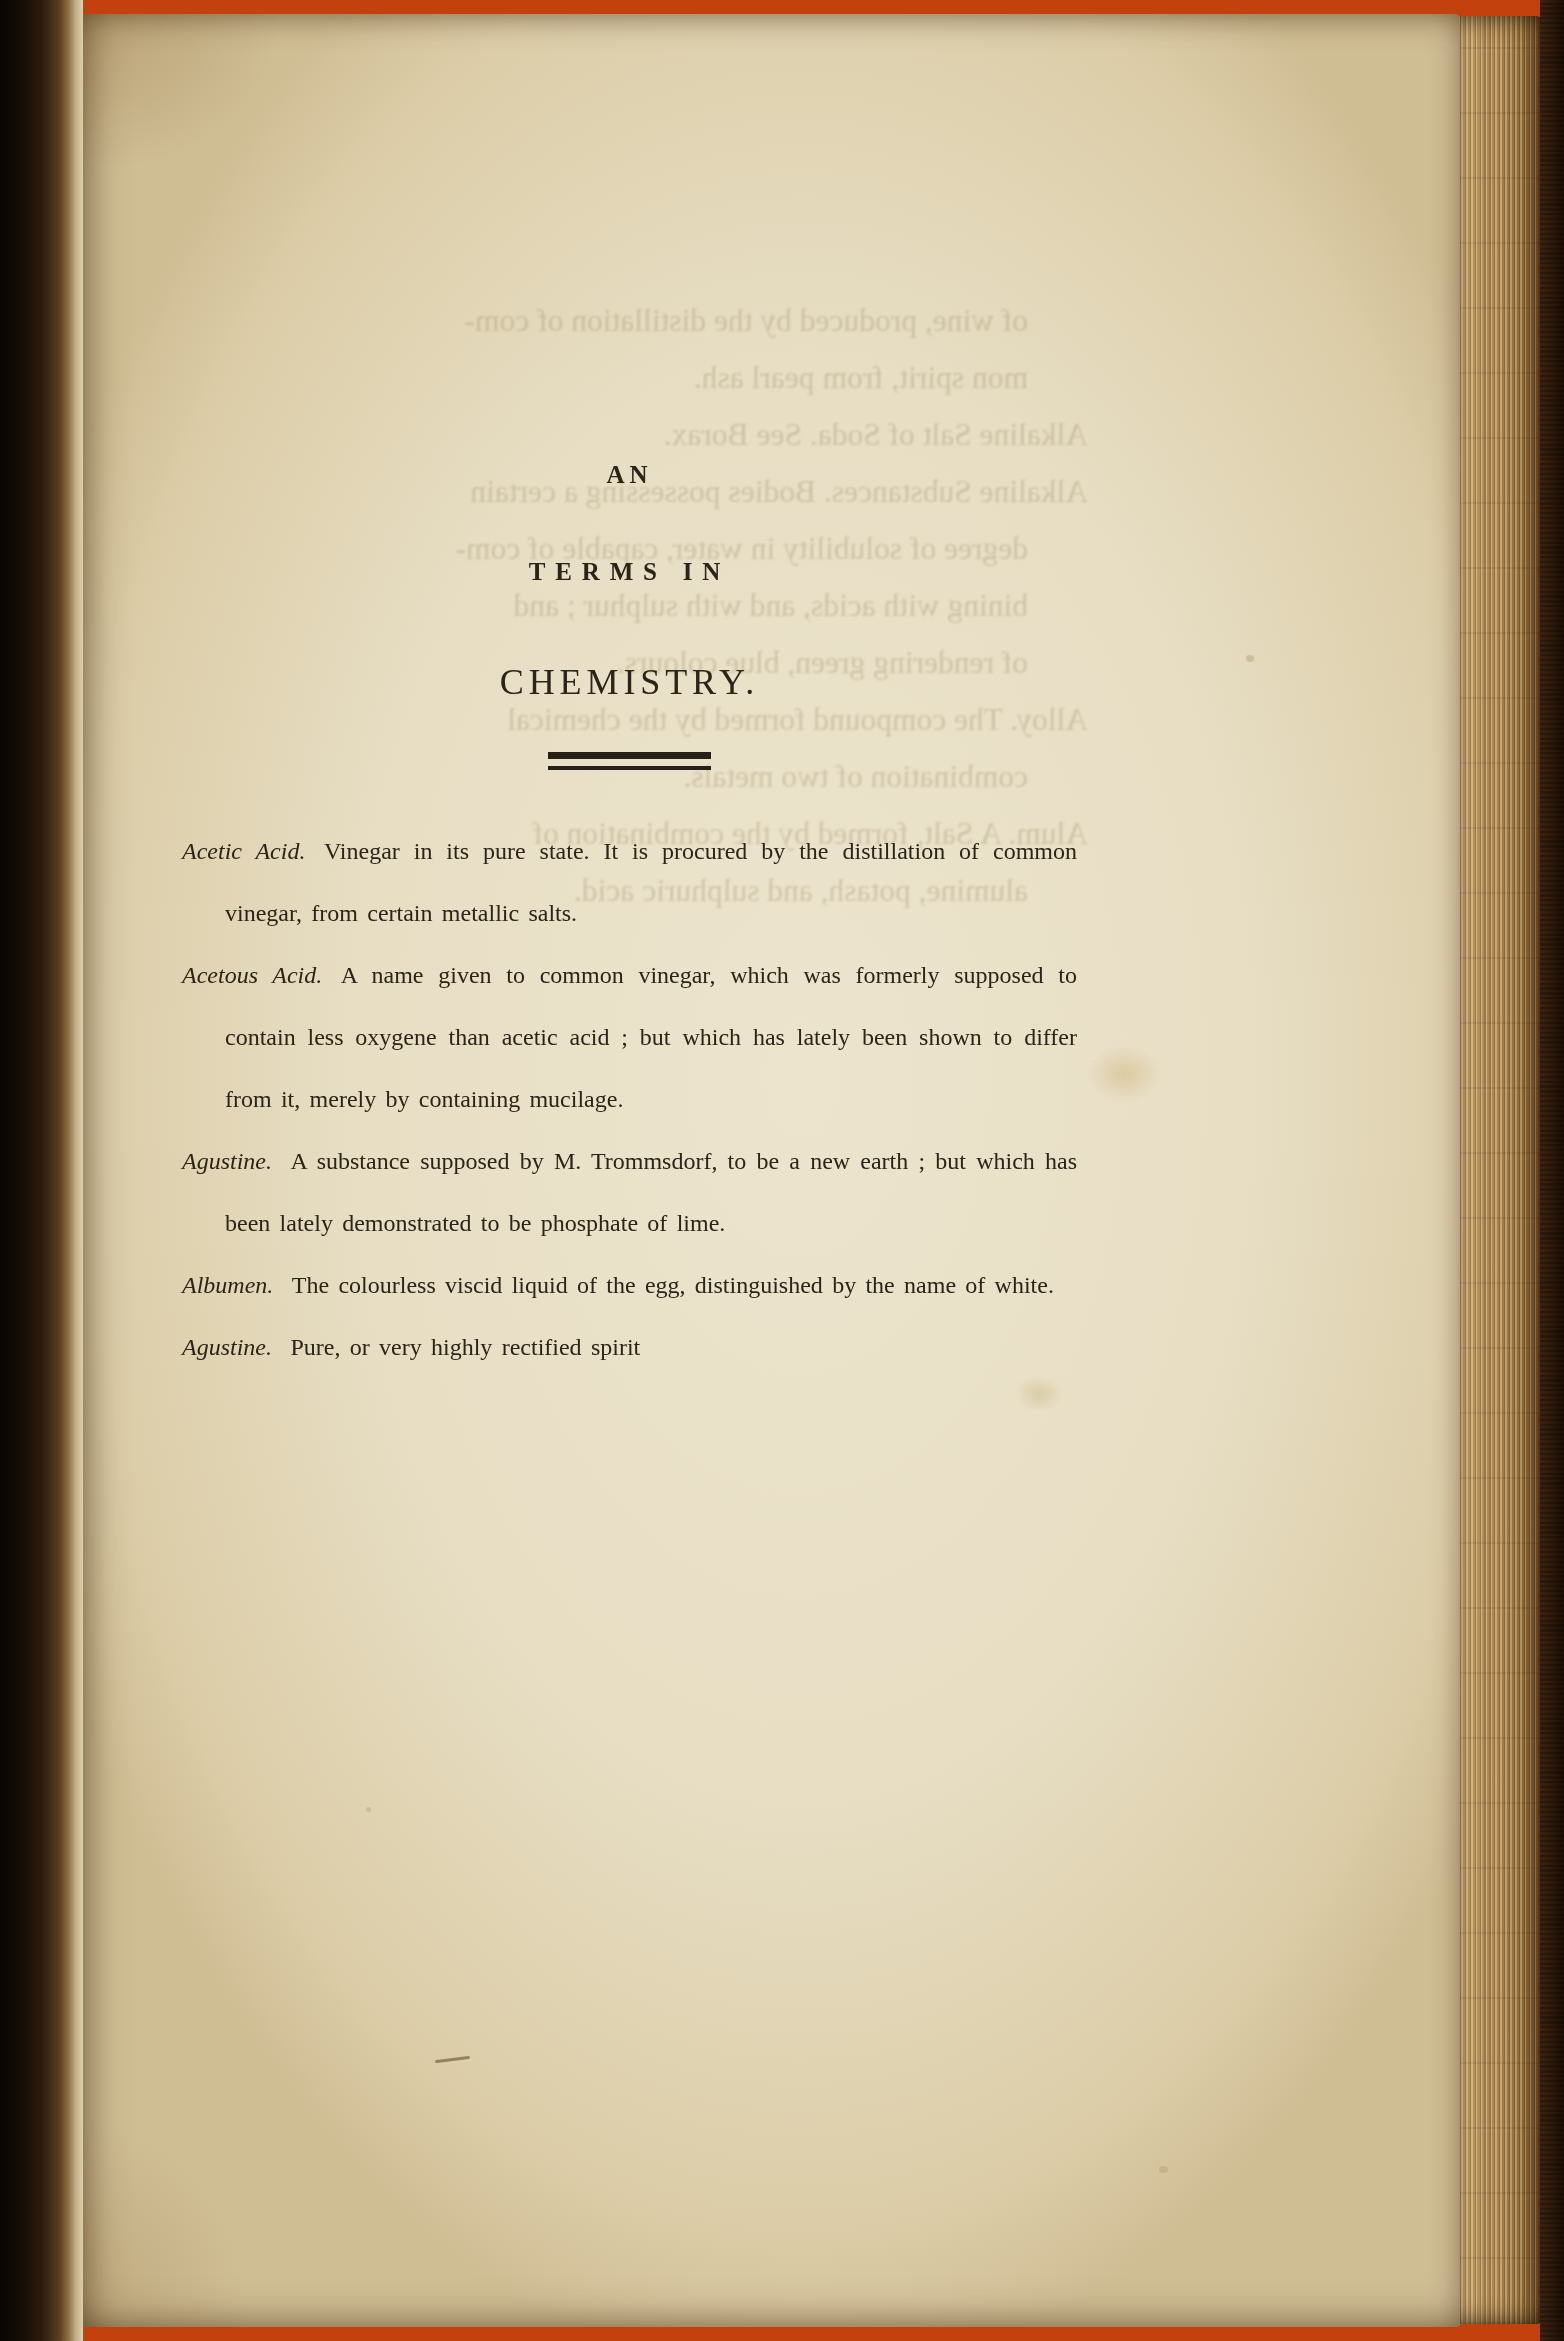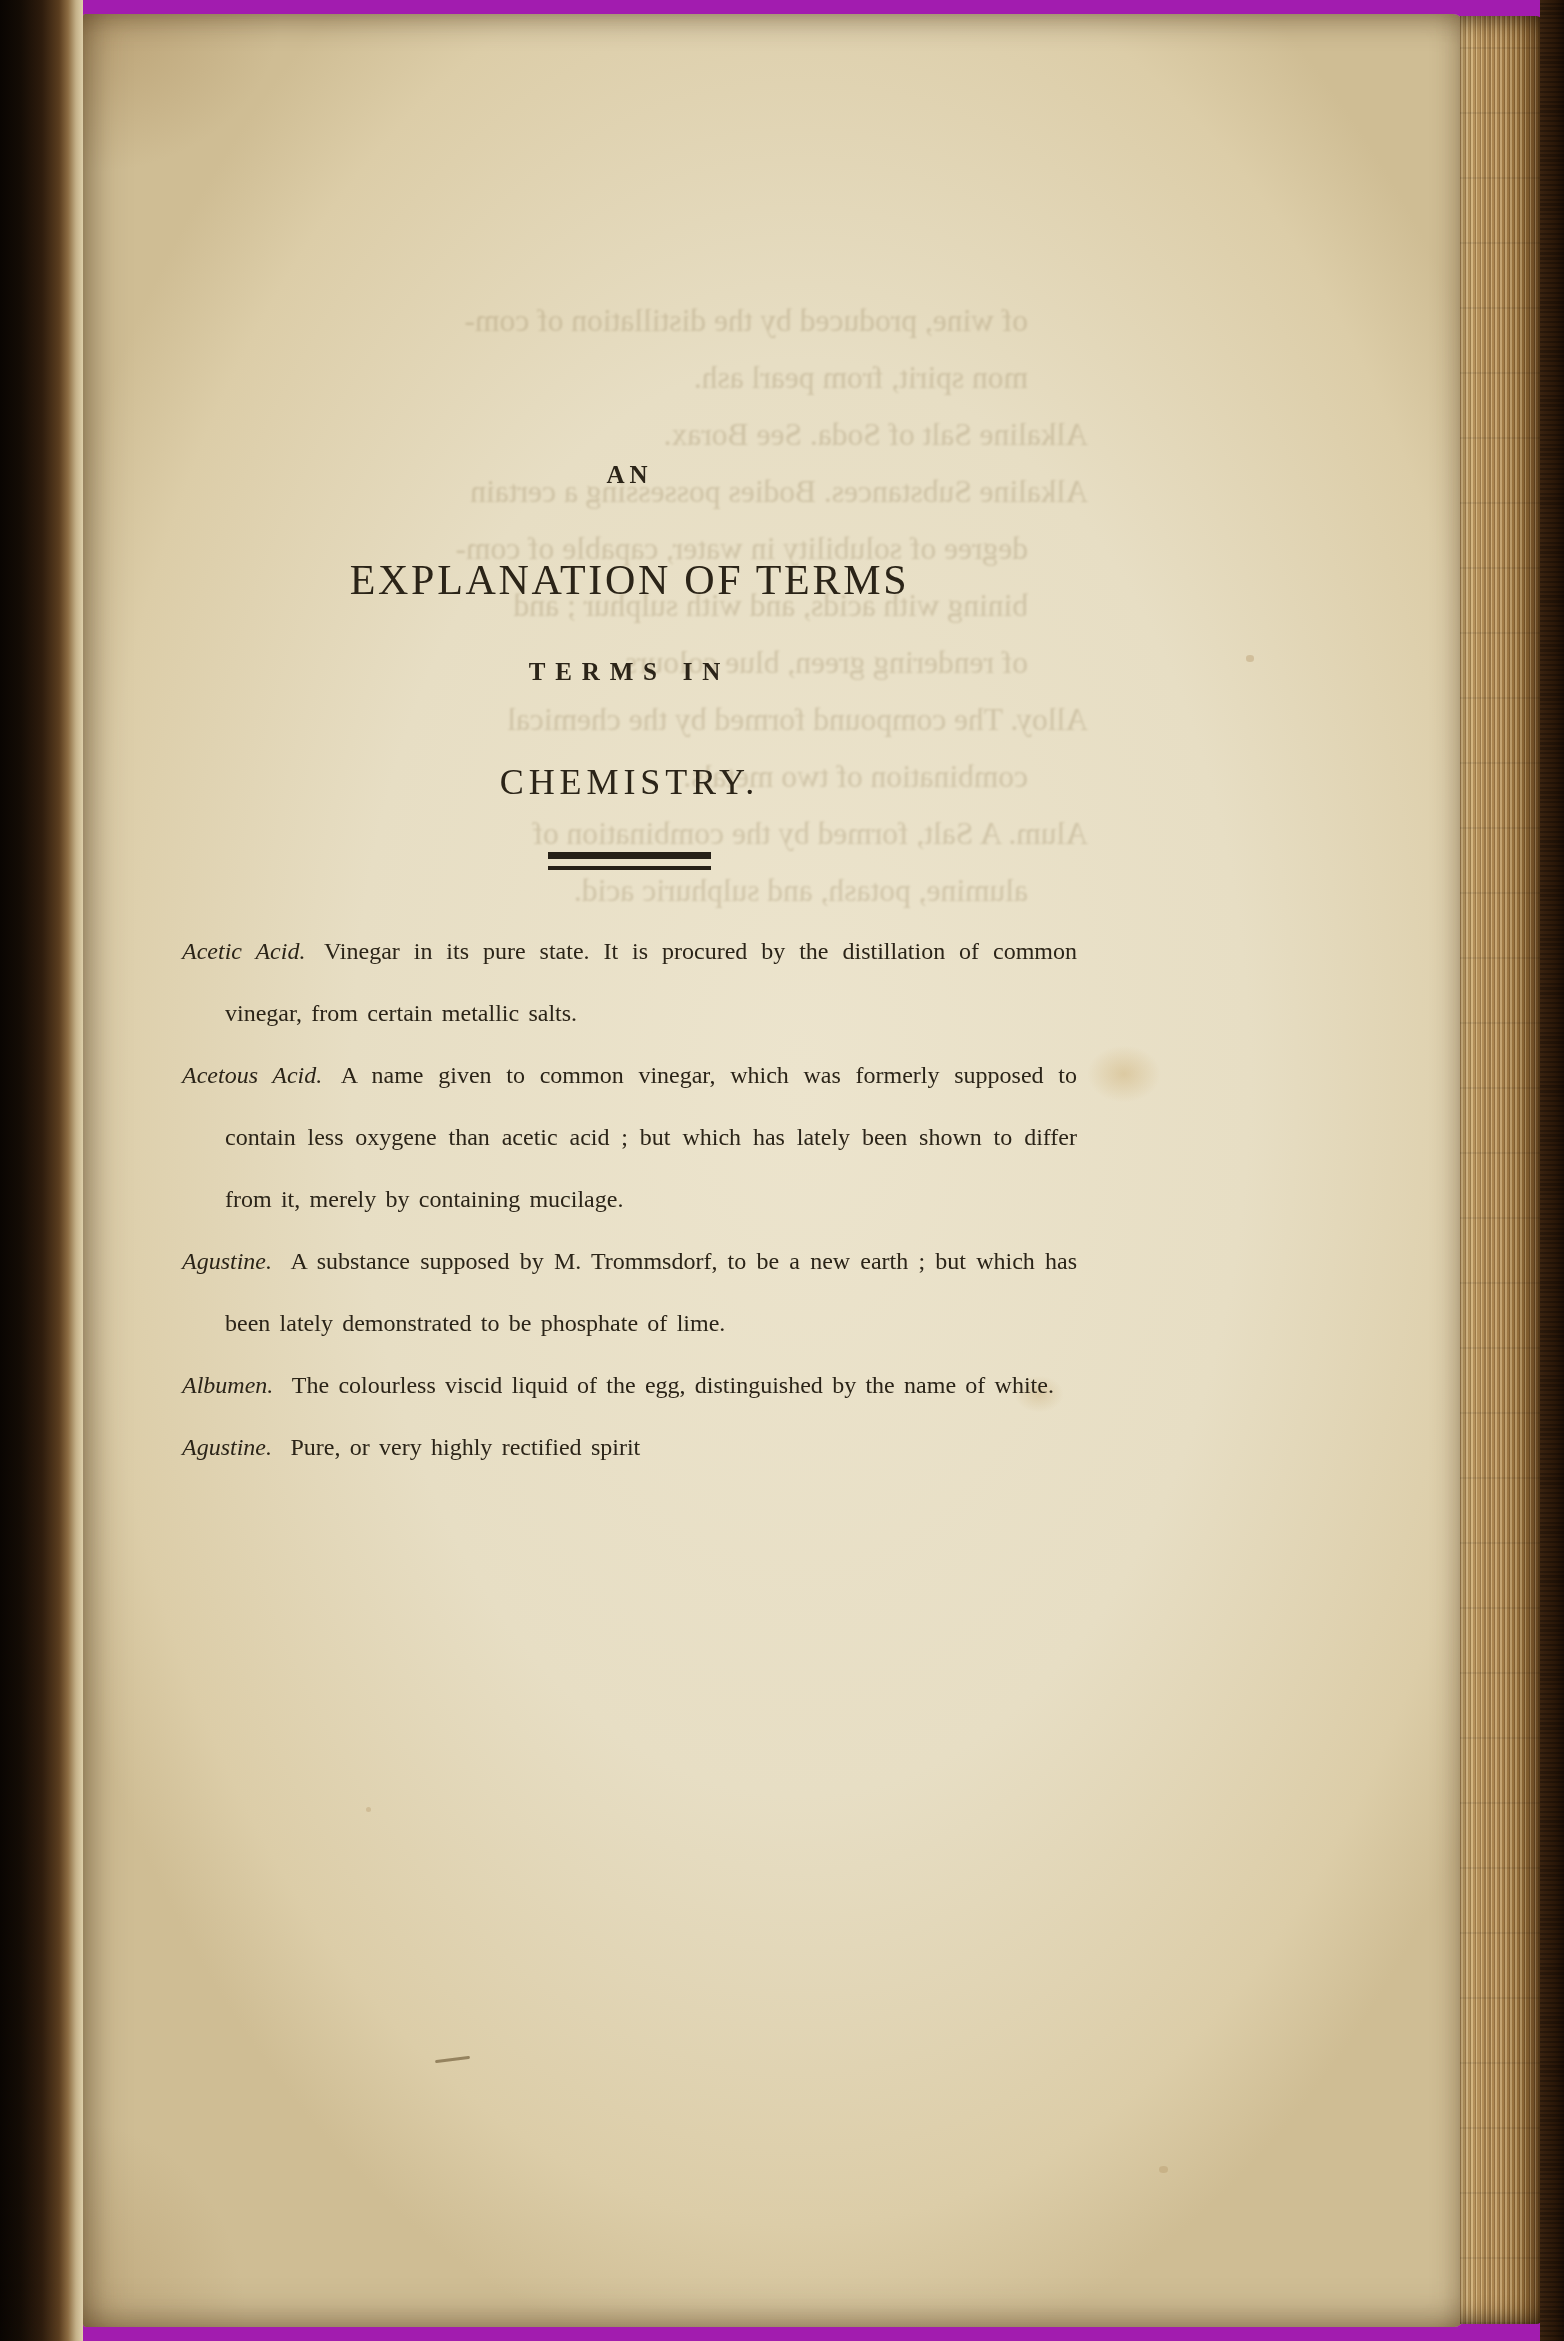--- a/index.html
+++ b/index.html
@@ -4,21 +4,21 @@
 <style>
   html, body { margin: 0; padding: 0; }
   body {
     background: #120b05;
     font-family: "Liberation Serif", "DejaVu Serif", serif;
   }
   .scan {
     position: relative;
     width: 1565px;
     height: 2342px;
-    background: #a21caf;
+    background: #c2410c;
     overflow: hidden;
   }
   
   .binding {
     position: absolute;
     left: 0; top: 0; bottom: 0;
     width: 83px;
     background: linear-gradient(90deg,
       #090502 0px, #140c05 20.6px, #2e1c0d 42px,
       #5a3d1f 59px, #8c6c42 68px, #c4b088 76px, #ded0ab 83px);
@@ -175,21 +175,20 @@
       <div class="g ind">of rendering green, blue colours.</div>
       <div class="g">Alloy.  The compound formed by the chemical</div>
       <div class="g ind">combination of two metals.</div>
       <div class="g">Alum.  A Salt, formed by the combination of</div>
       <div class="g ind">alumine, potash, and sulphuric acid.</div>
     </div>
 
     <div class="content">
 
       <div class="h-an">AN</div>
-      <div class="h-title1">EXPLANATION OF TERMS</div>
       <div class="h-usedin">TERMS IN</div>
       <div class="h-title2">CHEMISTRY.</div>
 
       <div class="double-rule"></div>
 
       <div class="entries">
 
         <p class="entry"><em class="term">Acetic Acid.</em><span>Vinegar in its pure state.  It is procured by the distillation of common vinegar, from certain metallic salts.</span></p>
 
         <p class="entry"><em class="term">Acetous Acid.</em><span>A name given to common vinegar, which was formerly supposed to contain less oxygene than acetic acid ;  but which has lately been shown to differ from it, merely by containing mucilage.</span></p>

